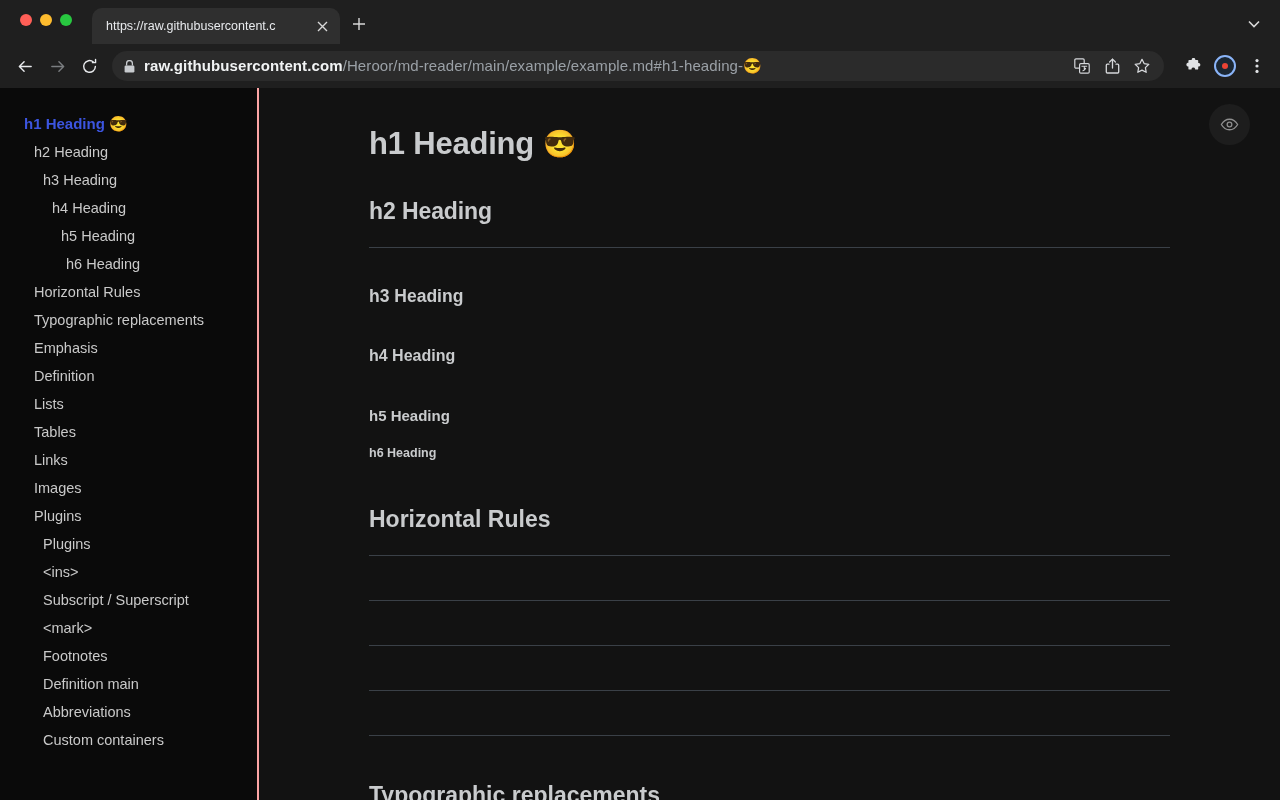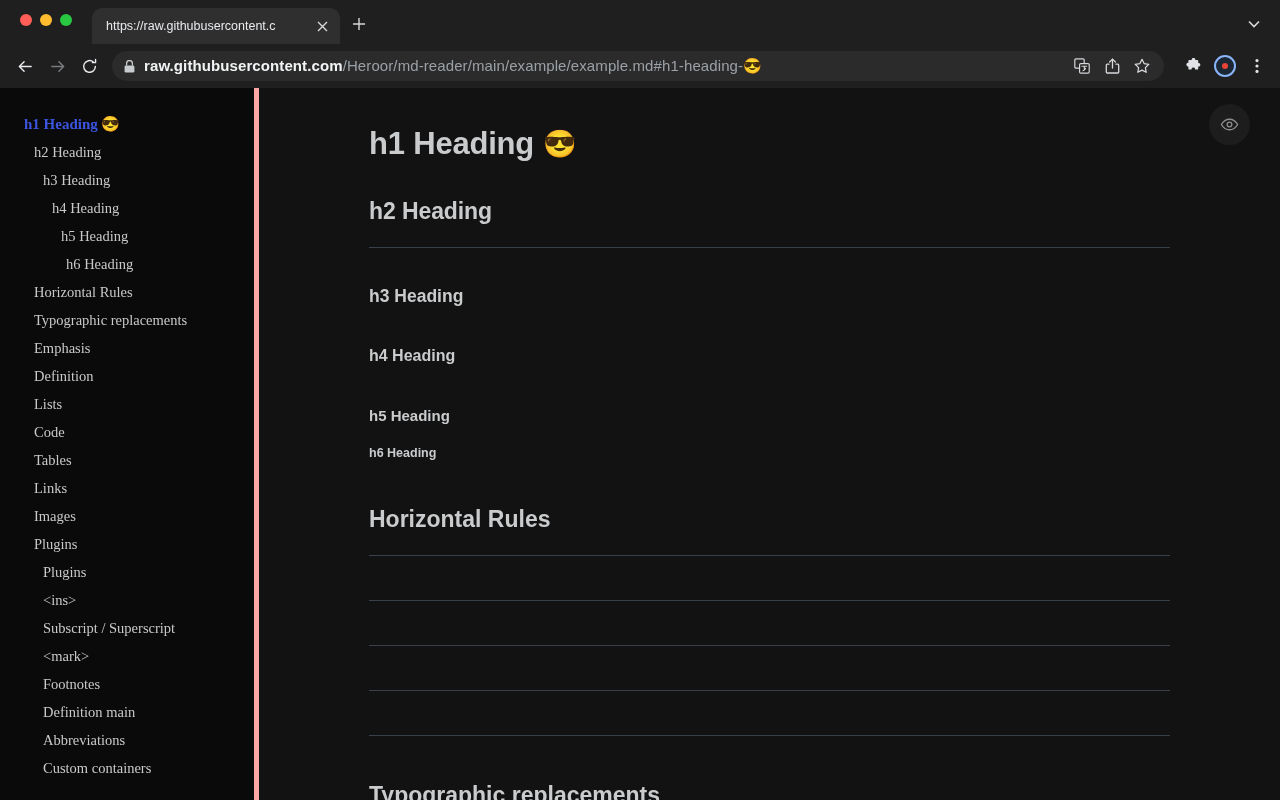--- a/index.html
+++ b/index.html
@@ -119,22 +119,21 @@
   .avatar .pupil { width: 6px; height: 6px; border-radius: 50%; background: #ea4335; }
 
   
   .page { flex: 1; display: flex; background: #121212; min-height: 0; position: relative; }
 
   .sidebar {
     width: 259px; flex: none;
     background: #0a0a0a;
     padding: 22px 0 20px 0;
     overflow: hidden;
-    border-right: 5px solid #fca5a5;
-    font-family: Liberation Serif, serif;
+    border-right: 2px solid #fca5a5;
   }
   .nav-item {
     display: block;
     color: #c9c9c9;
     font-size: 14.5px;
     line-height: 28px;
     padding: 0 10px 0 24px;
     white-space: nowrap;
     overflow: hidden;
     text-overflow: ellipsis;
@@ -327,21 +326,20 @@
         <a class="nav-item lvl2">h2 Heading</a>
         <a class="nav-item lvl3">h3 Heading</a>
         <a class="nav-item lvl4">h4 Heading</a>
         <a class="nav-item lvl5">h5 Heading</a>
         <a class="nav-item lvl6">h6 Heading</a>
         <a class="nav-item lvl2">Horizontal Rules</a>
         <a class="nav-item lvl2">Typographic replacements</a>
         <a class="nav-item lvl2">Emphasis</a>
         <a class="nav-item lvl2">Definition</a>
         <a class="nav-item lvl2">Lists</a>
-        <a class="nav-item lvl2">Code</a>
         <a class="nav-item lvl2">Tables</a>
         <a class="nav-item lvl2">Links</a>
         <a class="nav-item lvl2">Images</a>
         <a class="nav-item lvl2">Plugins</a>
         <a class="nav-item lvl3">Plugins</a>
         <a class="nav-item lvl3">&lt;ins&gt;</a>
         <a class="nav-item lvl3">Subscript / Superscript</a>
         <a class="nav-item lvl3">&lt;mark&gt;</a>
         <a class="nav-item lvl3">Footnotes</a>
         <a class="nav-item lvl3">Definition main</a>

